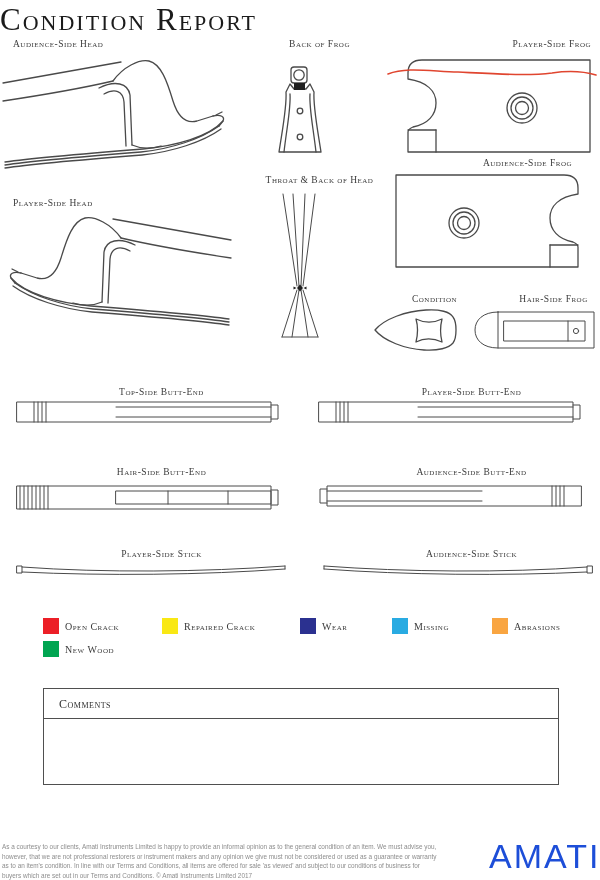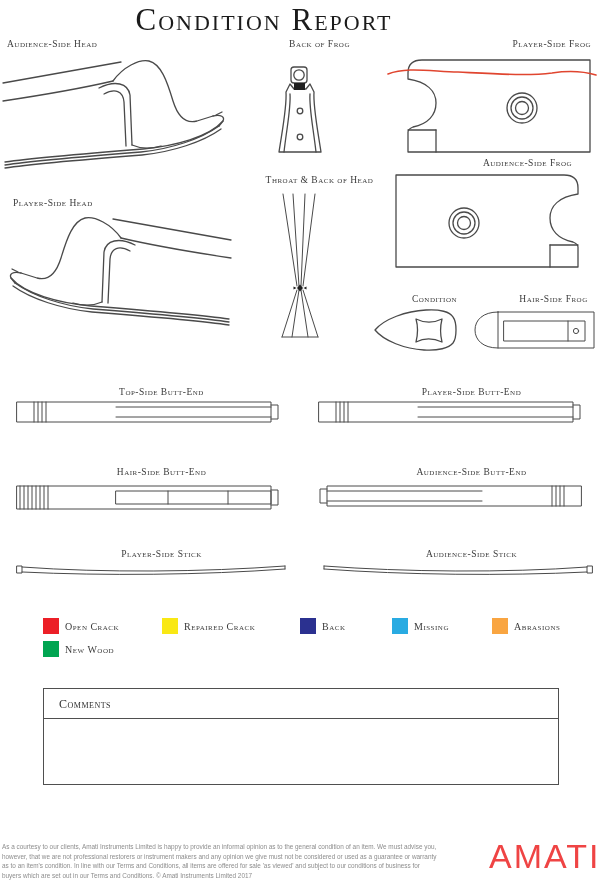--- a/index.html
+++ b/index.html
@@ -1,18 +1,18 @@
 <!DOCTYPE html>
 <html><head>
 <meta charset="utf-8">
 <style>
   html,body{margin:0;padding:0;background:#fff;}
   #report{position:relative;width:600px;height:880px;background:#ffffff;overflow:hidden;
           font-family:"Liberation Serif",serif;}
-  #title{position:absolute;left:0;top:2px;width:528px;text-align:center;
+  #title{position:absolute;left:0;top:2px;width:528px;text-align:left;
          font-size:31px;letter-spacing:2px;color:#1b1b1b;font-variant:small-caps;font-weight:400;}
   .lbl{position:absolute;font-size:9.5px;letter-spacing:.5px;color:#3b3b3b;
        font-variant:small-caps;white-space:nowrap;font-weight:500;}
   .lbl.ctr{transform:translateX(-50%);padding-left:39px;}
   .lbl.rgt{transform:translateX(-100%);}
   .diag{position:absolute;}
   svg{display:block;overflow:visible;}
   .ln{fill:none;stroke:#4a4a4a;stroke-width:1.3;stroke-linecap:round;stroke-linejoin:round;}
   .lnt{fill:none;stroke:#4a4a4a;stroke-width:1;stroke-linecap:round;}
   .filled{fill:#1f1f1f;stroke:none;}
@@ -26,21 +26,21 @@
                 border:1px solid #4f4f4f;background:#fff;}
   #comments-head{height:29px;border-bottom:1px solid #4f4f4f;}
   #comments-label{position:absolute;left:15px;top:8px;font-size:12px;letter-spacing:.5px;
                   color:#2e2e2e;font-variant:small-caps;}
   #comments-input{position:absolute;left:0;top:30px;width:514px;height:64px;outline:none;
                   font:11px "Liberation Sans",sans-serif;color:#333;padding:4px 8px;box-sizing:border-box;}
   
   #disclaimer{position:absolute;left:2px;top:842px;width:436px;
               font:6.4px/1.5 "Liberation Sans",sans-serif;color:#8d8d8d;}
   #amati-logo{position:absolute;left:489px;top:837px;font-family:"Liberation Sans",sans-serif;
-              font-size:34px;font-weight:200;letter-spacing:2px;color:#ef4444;}
+              font-size:34px;font-weight:200;letter-spacing:2px;color:#1d4ed8;}
 </style>
 </head>
 <body>
 
 <div id="report">
 
   <svg width="0" height="0" style="position:absolute">
     <defs>
       <g id="head-shape" class="ln">
         <path d="M0,28 L118,7"></path>
@@ -73,21 +73,21 @@
         <path d="M8,5 C90,11 190,10 271,4"></path>
         <path d="M8,10 C90,14 190,13 271,7"></path>
         <path d="M271,4 V7"></path>
         <path d="M3,4 H8 V11 H3 Z"></path>
       </g>
     </defs>
   </svg>
 
   <div id="title">Condition Report</div>
 
-  <div class="lbl" style="left:7px;top:39px">Audience-Side Head</div>
+  <div class="lbl" style="left:13px;top:39px">Audience-Side Head</div>
   <div class="lbl ctr" style="left:300px;top:39px">Back of Frog</div>
   <div class="lbl rgt" style="left:591px;top:39px">Player-Side Frog</div>
   <div class="lbl rgt" style="left:572px;top:158px">Audience-Side Frog</div>
   <div class="lbl" style="left:13px;top:198px">Player-Side Head</div>
   <div class="lbl ctr" style="left:300px;top:175px">Throat &amp; Back of Head</div>
   <div class="lbl ctr" style="left:415px;top:294px">Condition</div>
   <div class="lbl ctr" style="left:534px;top:294px">Hair-Side Frog</div>
   <div class="lbl ctr" style="left:142px;top:387px">Top-Side Butt-End</div>
   <div class="lbl ctr" style="left:452px;top:387px">Player-Side Butt-End</div>
   <div class="lbl ctr" style="left:142px;top:467px">Hair-Side Butt-End</div>
@@ -190,21 +190,21 @@
   <div class="lg-item" style="left:43px;top:618px">
     <span class="lg-sq" style="background-color: rgb(236, 31, 39);"></span>
     <span class="lg-tx">Open Crack</span>
   </div>
   <div class="lg-item" style="left:162px;top:618px">
     <span class="lg-sq" style="background-color: rgb(249, 232, 20);"></span>
     <span class="lg-tx">Repaired Crack</span>
   </div>
   <div class="lg-item" style="left:300px;top:618px">
     <span class="lg-sq" style="background-color: rgb(43, 49, 144);"></span>
-    <span class="lg-tx">Back</span>
+    <span class="lg-tx">Wear</span>
   </div>
   <div class="lg-item" style="left:392px;top:618px">
     <span class="lg-sq" style="background-color: rgb(41, 171, 226);"></span>
     <span class="lg-tx">Missing</span>
   </div>
   <div class="lg-item" style="left:492px;top:618px">
     <span class="lg-sq" style="background-color: rgb(249, 165, 65);"></span>
     <span class="lg-tx">Abrasions</span>
   </div>
   <div class="lg-item" style="left:43px;top:641px">

